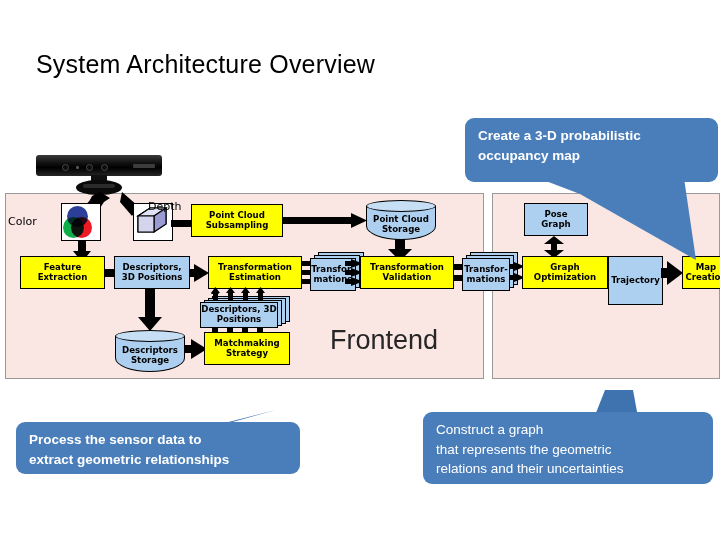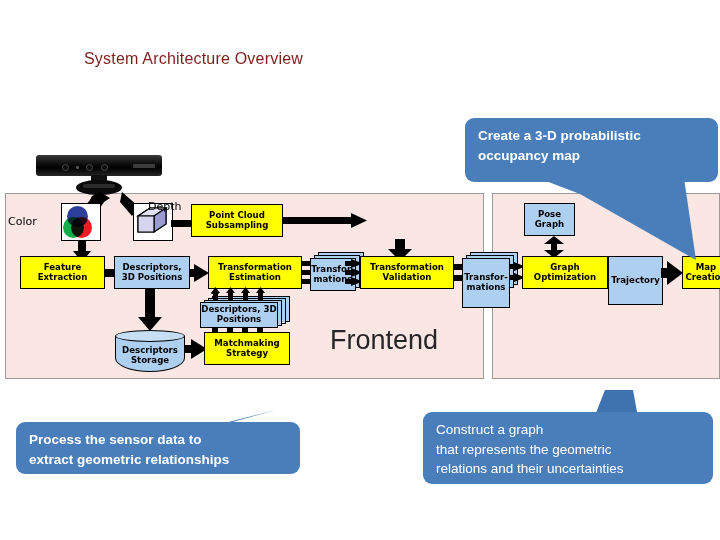--- a/index.html
+++ b/index.html
@@ -5,21 +5,21 @@
   html,body{margin:0;padding:0;}
   body{
     width:720px;height:540px;background:#ffffff;overflow:hidden;position:relative;
     font-family:"Liberation Sans","DejaVu Sans",sans-serif;
   }
   #stage{position:absolute;left:0;top:0;width:720px;height:540px;}
 
   
   .page-title{
     position:absolute;left:36px;top:50px;
-    font-size:16px;color:#7f1d1d;letter-spacing:.2px;white-space:nowrap;margin-left:48px;
+    font-size:25px;color:#000000;letter-spacing:.2px;white-space:nowrap;
   }
 
   
   .panel{
     position:absolute;background:#fae6e3;border:1.5px solid #9a9a9a;box-sizing:border-box;
   }
   #panel-frontend{left:5px;top:193px;width:479px;height:186px;}
   #panel-backend{left:492px;top:193px;width:228px;height:186px;}
   .panel-label{
     position:absolute;font-size:27px;color:#262626;white-space:nowrap;
@@ -202,20 +202,30 @@
     </div>
   </div>
 
   <div class="arrow" style="left:283px;top:213px">
     <svg width="84" height="14" viewBox="0 0 84 14">
       <rect x="0" y="4" width="70" height="7" fill="#000"></rect>
       <polygon points="68,0 84,7.5 68,15" fill="#000"></polygon>
     </svg>
   </div>
 
+  <div class="cyl" id="n-pc-storage" style="left:366px;top:200px;width:70px;height:40px">
+    <div class="body"></div>
+    <div class="top"></div>
+    <div class="txt">
+      <div>
+        <span>Point Cloud</span>
+        <span>Storage</span>
+      </div>
+    </div>
+  </div>
 
   <div class="arrow" style="left:388px;top:239px">
     <svg width="24" height="22" viewBox="0 0 24 22">
       <rect x="7" y="0" width="10" height="12" fill="#000"></rect>
       <polygon points="0,10 12,22 24,10" fill="#000"></polygon>
     </svg>
   </div>
 
   <div class="node yellow" id="n-fe" style="left:20px;top:256px;width:85px;height:33px">
     <div>
@@ -291,21 +301,21 @@
   <div class="arrow" style="left:453px;top:262px">
     <svg width="12" height="22" viewBox="0 0 12 22">
       <rect x="0" y="2" width="12" height="6" fill="#000"></rect>
       <rect x="0" y="13" width="12" height="6" fill="#000"></rect>
     </svg>
   </div>
 
   <div class="stack" id="n-tr2" style="left:462px;top:252px;width:58px;height:40px">
     <div class="sheet" style="left:8px;top:0;width:48px;height:33px"></div>
     <div class="sheet" style="left:4px;top:3px;width:48px;height:33px"></div>
-    <div class="front" style="left:0px;top:6px;width:48px;height:50px">
+    <div class="front" style="left:0px;top:6px;width:48px;height:33px">
       <div>
         <span>Transfor-</span>
         <span>mations</span>
       </div>
     </div>
   </div>
 
   <div class="arrow" style="left:509px;top:262px">
     <svg width="16" height="22" viewBox="0 0 16 22">
       <rect x="0" y="2" width="7" height="5" fill="#000"></rect>
@@ -375,21 +385,21 @@
         <polygon points="3.5,-1 8,5 -1,5" fill="#000"></polygon>
       <rect x="16" y="4" width="5" height="8" fill="#000"></rect>
         <polygon points="18.5,-1 23,5 14,5" fill="#000"></polygon>
       <rect x="31" y="4" width="5" height="8" fill="#000"></rect>
         <polygon points="33.5,-1 38,5 29,5" fill="#000"></polygon>
       <rect x="46" y="4" width="5" height="8" fill="#000"></rect>
         <polygon points="48.5,-1 53,5 44,5" fill="#000"></polygon>
     </svg>
   </div>
 
-  <div class="node blue" id="n-pg" style="left:524px;top:203px;width:51px;height:33px">
+  <div class="node blue" id="n-pg" style="left:524px;top:203px;width:64px;height:33px">
     <div>
       <span>Pose</span>
       <span>Graph</span>
     </div>
   </div>
 
   <div class="arrow" style="left:544px;top:236px">
     <svg width="20" height="22" viewBox="0 0 20 22">
       <polygon points="10,0 20,8 13,8 13,14 20,14 10,22 0,14 7,14 7,8 0,8" fill="#000"></polygon>
     </svg>

